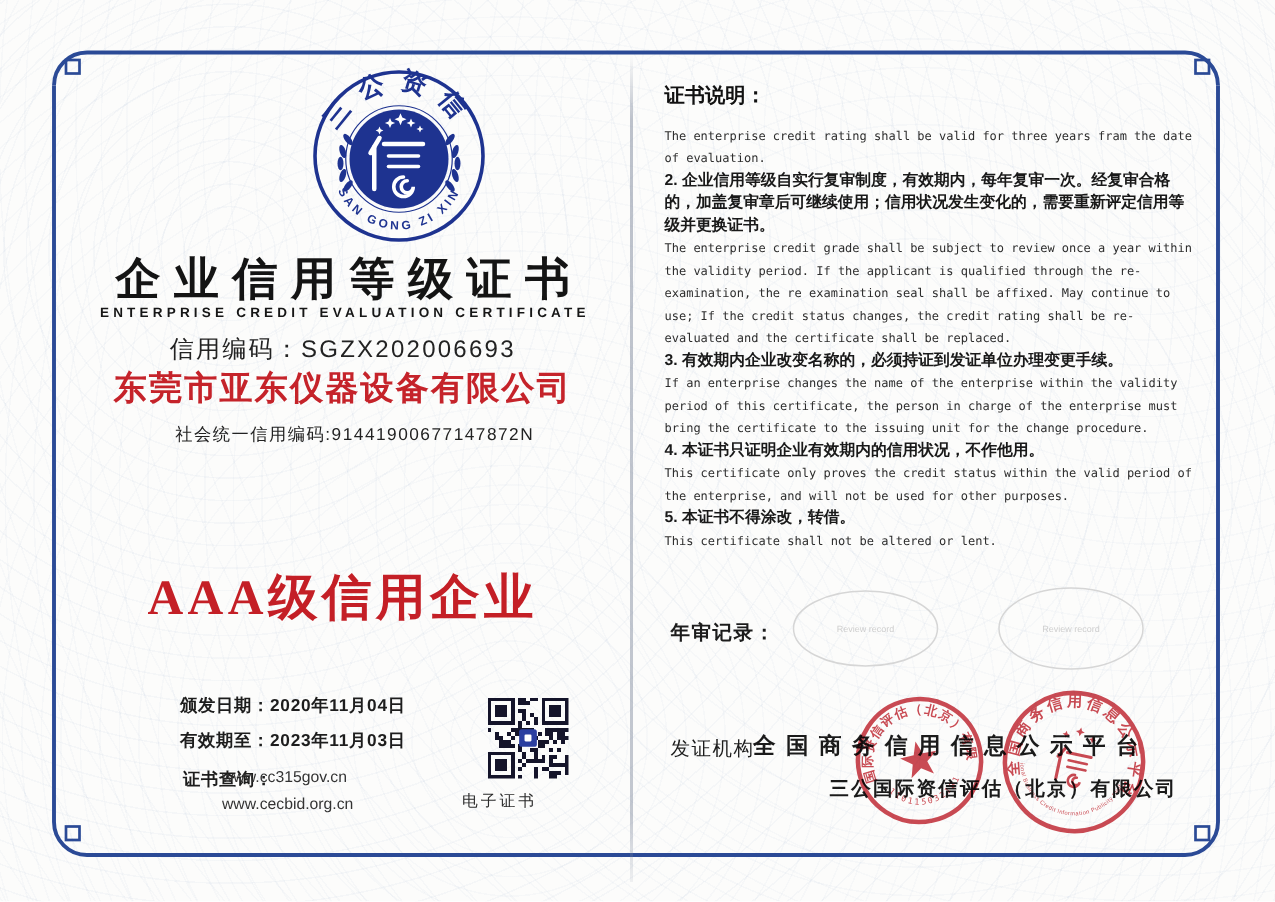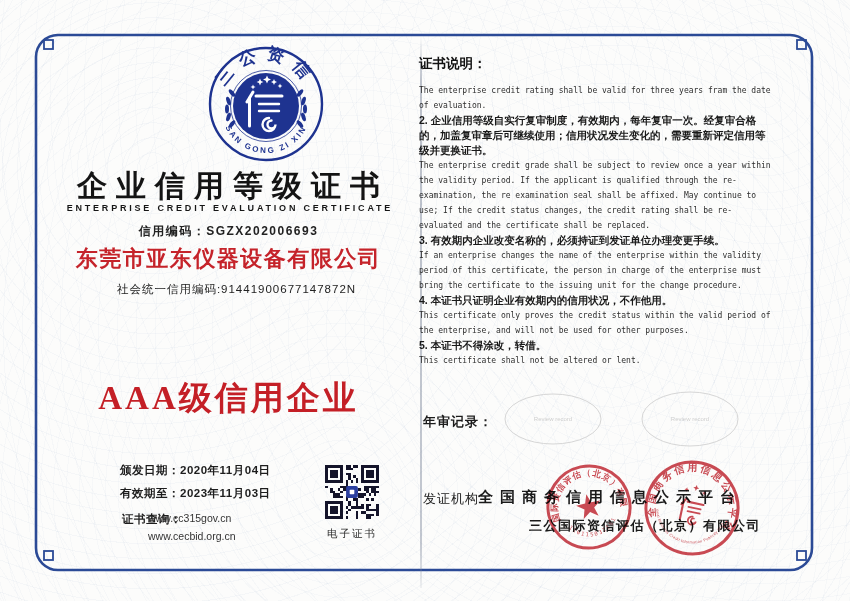--- a/index.html
+++ b/index.html
@@ -16,38 +16,38 @@
   #frame-svg{position:absolute;left:0;top:0;pointer-events:none;}
   #fold{position:absolute;left:420px;top:36px;width:2px;height:552px;
     background:linear-gradient(to bottom,rgba(125,135,155,0.0),rgba(125,135,155,0.5) 8%,rgba(125,135,155,0.45) 92%,rgba(125,135,155,0.1));}
   
   #front{position:absolute;left:36px;top:35px;width:385px;height:535px;}
   #front .center{left:0;right:0;text-align:center;}
   #logo-svg{position:absolute;left:170px;top:9px;}
   #cert-title{top:131px;font-family:"Liberation Serif",serif;font-weight:bold;
     font-size:30px;letter-spacing:9px;padding-left:9px;color:#141414;}
   #cert-subtitle{top:168px;font-size:9px;font-weight:bold;letter-spacing:2.8px;padding-left:2.8px;color:#161616;}
-  #credit-line{top:188px;font-size:12px;font-weight:bold;letter-spacing:1.5px;color:#222;}
+  #credit-line{top:188px;font-size:16px;font-weight:normal;letter-spacing:1.5px;color:#222;}
   #company-name{top:209px;font-size:22px;font-weight:bold;letter-spacing:1.5px;color:#c5232a;}
   #uscc-line{top:247px;font-size:11.5px;font-weight:normal;letter-spacing:1px;color:#222;margin-left:16px;}
   #statement{left:42px;top:266px;width:306px;font-size:12.5px;font-weight:bold;
     line-height:17px;text-align:justify;text-indent:2em;color:#191919;}
   #rating{top:341px;font-family:"Liberation Serif",serif;font-weight:bold;
     font-size:33px;letter-spacing:3px;color:#c41f26;}
   .kv{font-size:11.5px;font-weight:bold;color:#1d1d1d;letter-spacing:0.5px;margin-left:20px;}
   #issue-date{left:64px;top:428px;}
   #valid-until{left:64px;top:451px;}
   #query-label{left:66px;top:477px;}
   .url{position:absolute;left:112px;font-size:10.5px;color:#333;font-weight:normal;}
   #url-0{top:477px;}
   #url-1{top:495px;}
   #qr-wrap{left:289px;top:430px;width:54px;height:54px;}
-  #qr-caption{left:272px;top:492px;width:88px;text-align:center;font-size:10.5px;color:#2a2a2a;letter-spacing:2px;}
+  #qr-caption{left:272px;top:492px;width:88px;font-size:10.5px;color:#2a2a2a;letter-spacing:2px;}
   
-  #back{position:absolute;left:397px;top:35px;width:391px;height:477px;}
+  #back{position:absolute;left:421px;top:35px;width:391px;height:477px;}
   #terms-heading{left:22px;top:20px;font-size:13.5px;font-weight:bold;color:#111;}
   #terms{left:22px;top:48px;width:356px;}
   .term-zh{font-size:10.5px;font-weight:bold;line-height:15px;color:#191919;}
   .term-en{font-family:"DejaVu Sans Mono",monospace;font-size:8px;line-height:15px;color:#2d2d2d;}
   #annual-label{left:26px;top:378px;font-size:13px;font-weight:bold;letter-spacing:1px;}
   #issuer-label{left:26px;top:455px;font-size:13px;font-weight:normal;letter-spacing:1px;}
   #issuer-platform{left:55px;top:453px;width:316px;text-align:center;
     font-size:15px;font-weight:bold;letter-spacing:7px;color:#1a1a1a;}
   #issuer-company{left:126px;top:482px;width:244px;text-align:center;
     font-size:13px;font-weight:bold;letter-spacing:1.5px;color:#1a1a1a;}

